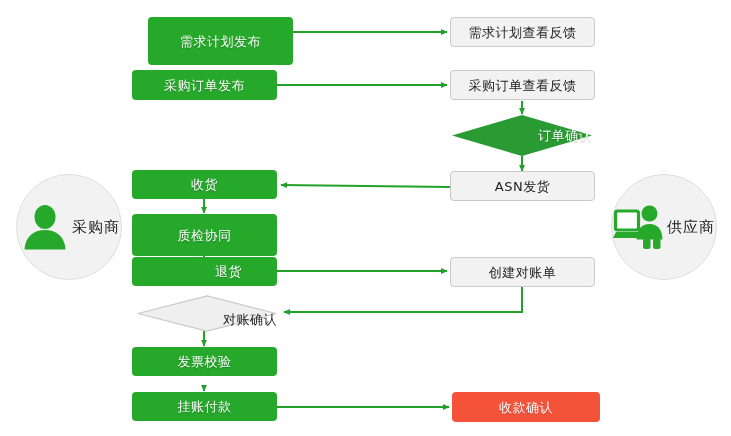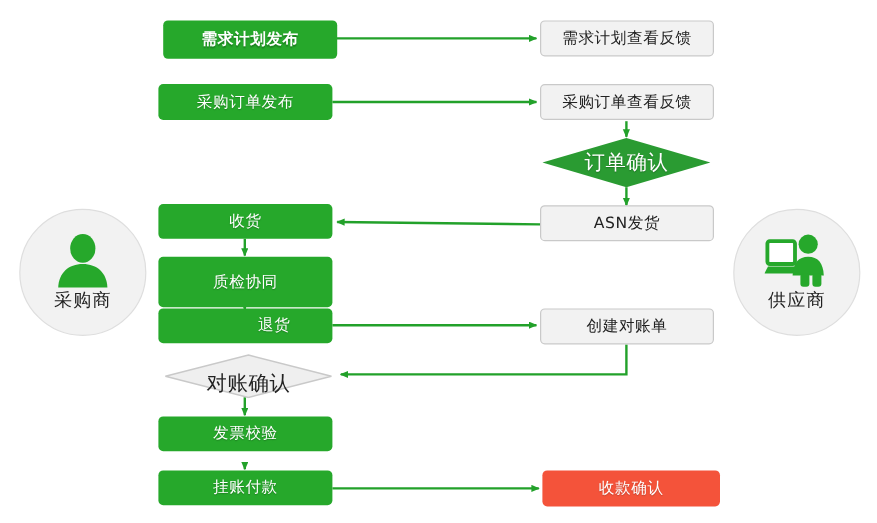--- a/index.html
+++ b/index.html
@@ -36,41 +36,41 @@
   .node.red{
     background:#f4533a;
     color:#ffffff;
     border-radius:4px;
     text-shadow:0 1px 1px rgba(0,0,0,.22);
   }
 
   
   .diamond{
     position:absolute;
-    display:flex;align-items:center;justify-content:center;
-    font-size:17px;white-space:nowrap;letter-spacing:.5px;
+    display:flex;align-items:center;justify-content:flex-end;
+    font-size:13px;white-space:nowrap;letter-spacing:.5px;
   }
   .diamond .dshape{
     position:absolute;inset:0;
   }
   .diamond .dlabel{position:relative;z-index:2;}
   .diamond.green .dlabel{color:#ffffff;text-shadow:0 1px 1px rgba(0,0,0,.25);}
   .diamond.grey  .dlabel{color:#222222;margin-top:12px;}
 
   
   #wires{position:absolute;left:0;top:0;width:731px;height:436px;}
 
   
   .avatar{
     position:absolute;
     width:104px;height:104px;
     border-radius:50%;
     background:#f2f2f2;
     border:1px solid #dedede;
-    display:flex;flex-direction:column;
+    display:flex;flex-direction:row;
     align-items:center;justify-content:center;
   }
   .avatar .glyph{width:54px;height:46px;display:block;}
   .avatar .alabel{
     font-size:15px;color:#222;margin-top:1px;letter-spacing:1px;
   }
 </style>
 </head>
 <body>
 
@@ -127,21 +127,21 @@
         <path d="M3,28 L25,28 L28,34 L0,34 z" fill="#26a82b"></path>
         <circle cx="36.5" cy="9.5" r="8" fill="#26a82b"></circle>
         <path d="M36.5,20 C28.5,20 24,25 23.5,35.5 L49.5,35.5 C49,25 44.5,20 36.5,20 z" fill="#26a82b"></path>
         <rect x="30" y="34" width="7.5" height="11" rx="2.5" fill="#26a82b"></rect>
         <rect x="40" y="34" width="7.5" height="11" rx="2.5" fill="#26a82b"></rect>
       </svg>
     </span>
     <span class="alabel">供应商</span>
   </div>
 
-  <div class="node green" style="left:136px;top:17px;width:145px;height:32px;font-weight:bold;">需求计划发布</div>
+  <div class="node green" style="left:148px;top:17px;width:145px;height:48px;">需求计划发布</div>
 
   <div class="node green" style="left:132px;top:70px;width:145px;height:30px;">采购订单发布</div>
 
   <div class="node green" style="left:132px;top:170px;width:145px;height:29px;">收货</div>
 
   <div class="node green" style="left:132px;top:214px;width:145px;height:42px;">质检协同</div>
 
   <div class="node green" style="left:132px;top:257px;width:145px;height:29px;padding-left:48px;">退货</div>
 
   <div class="diamond grey" style="left:137px;top:295px;width:140px;height:37px;">

